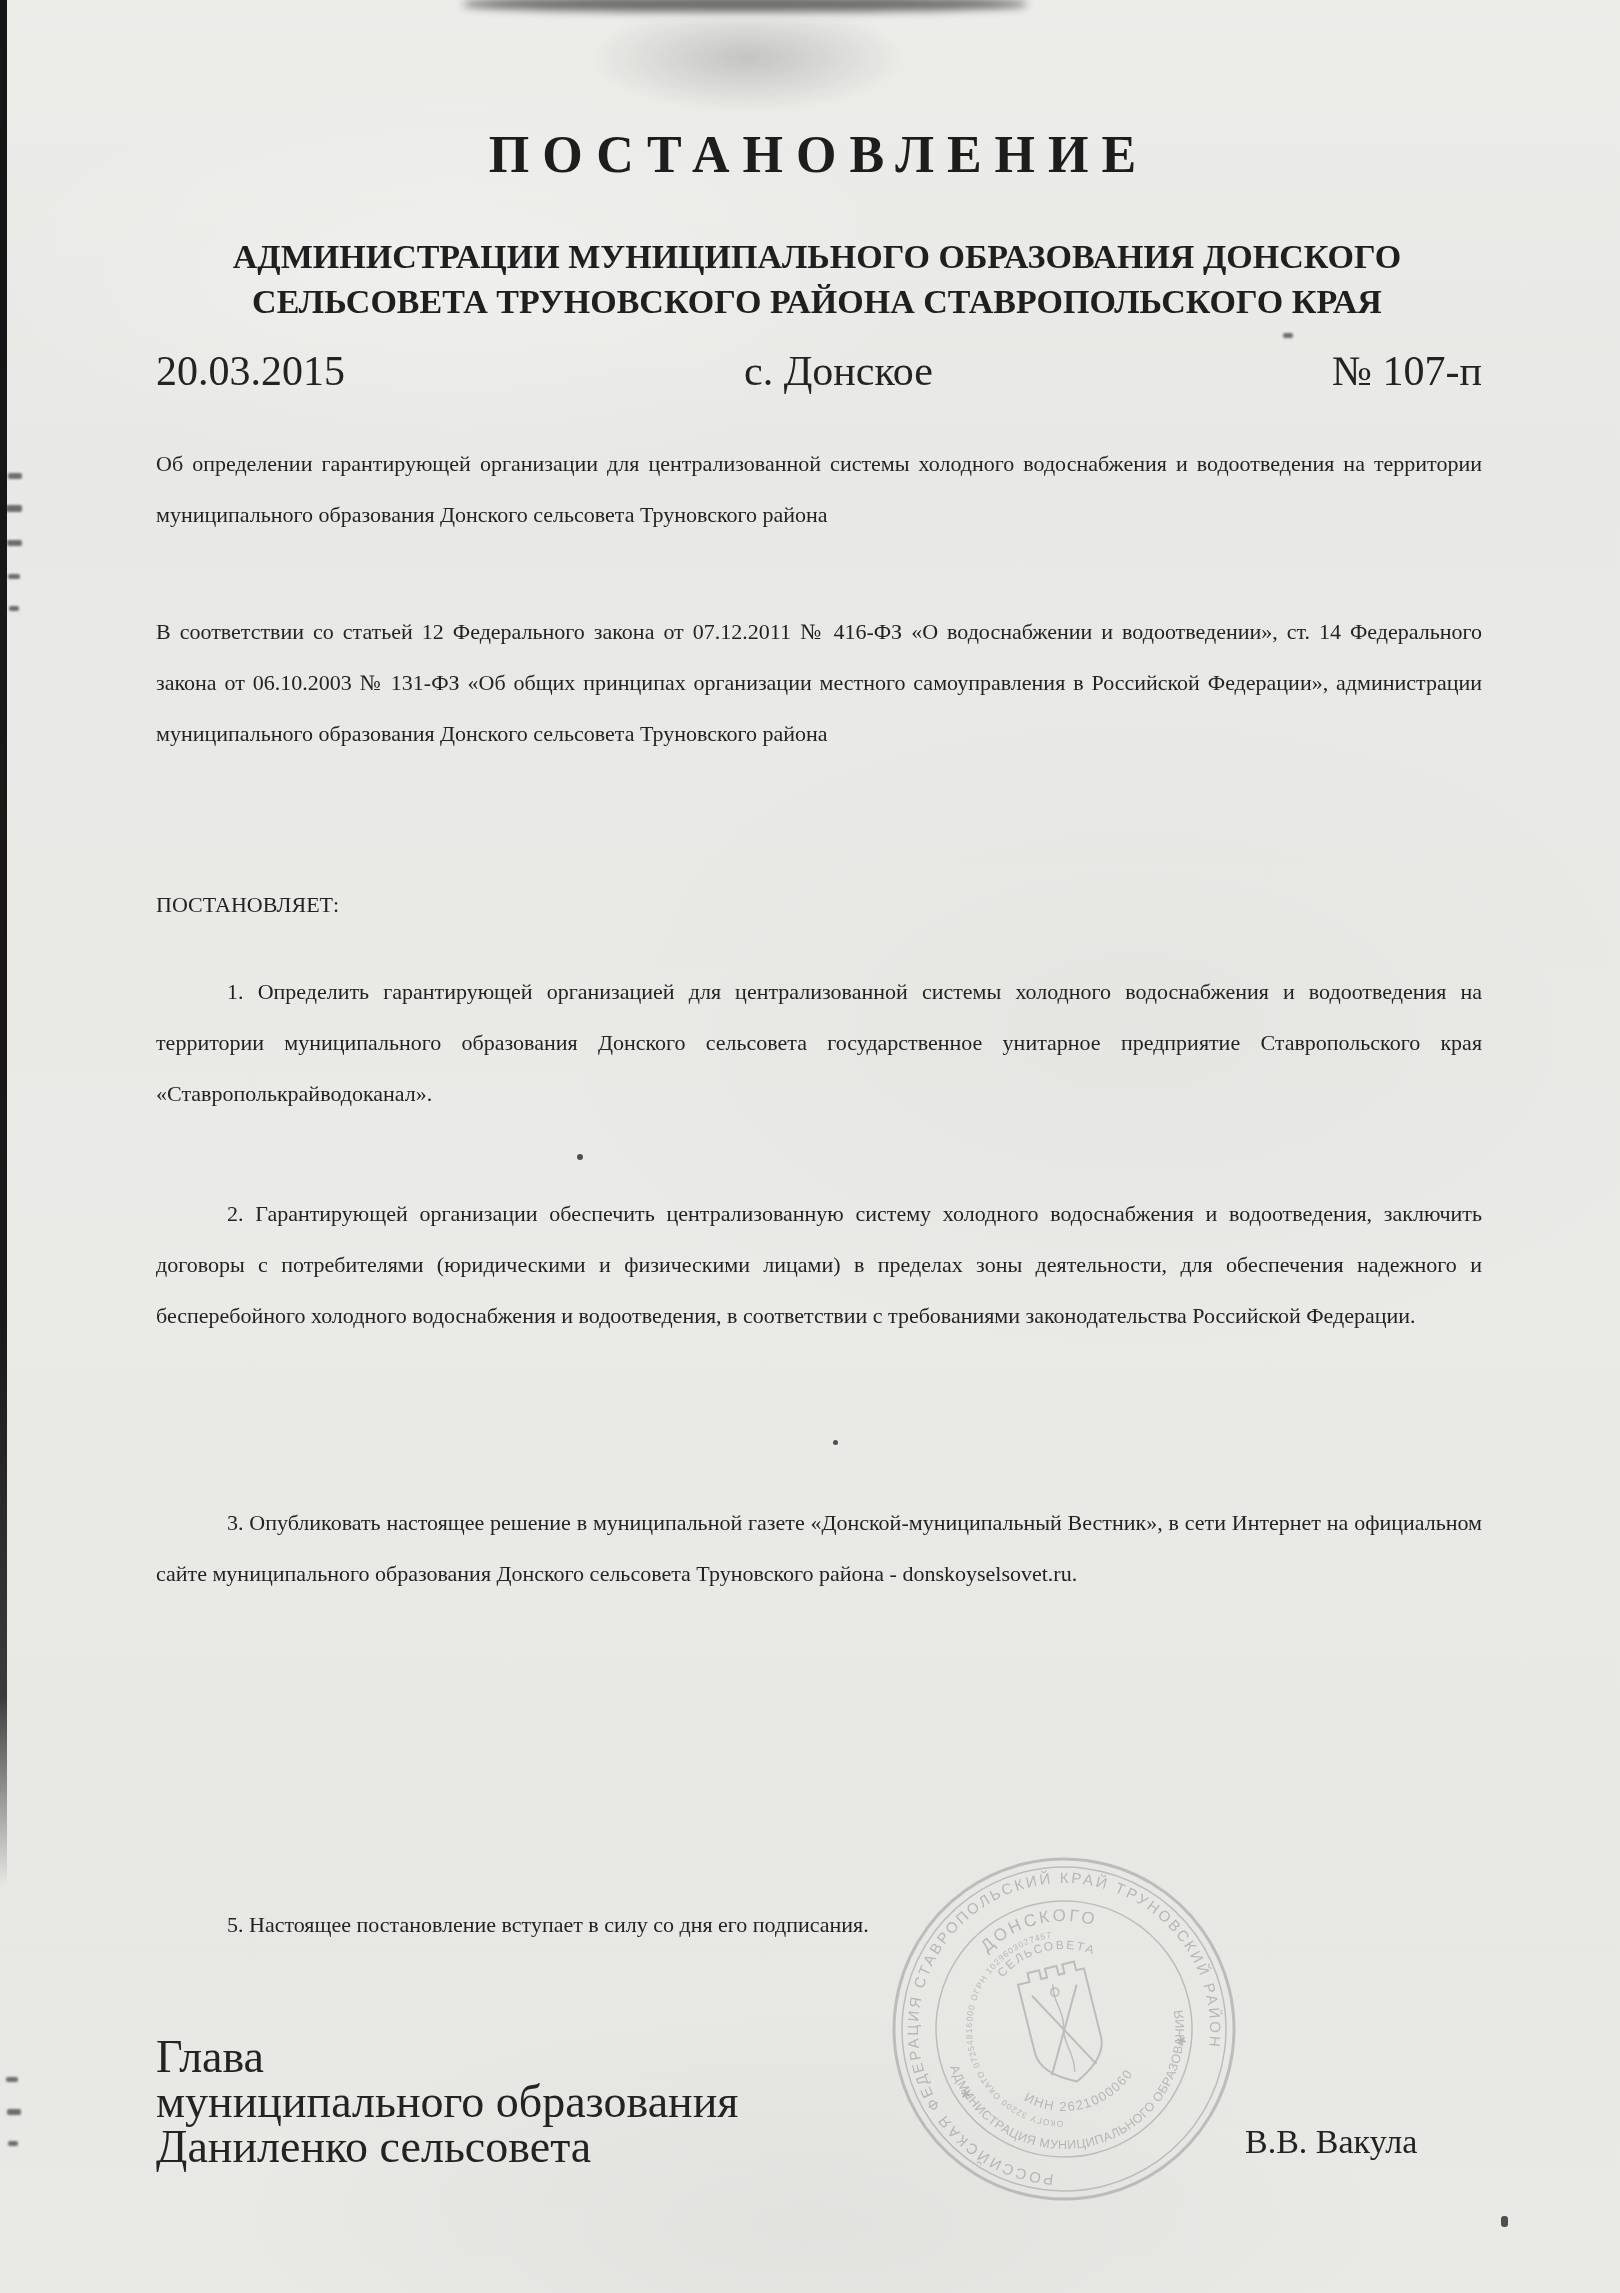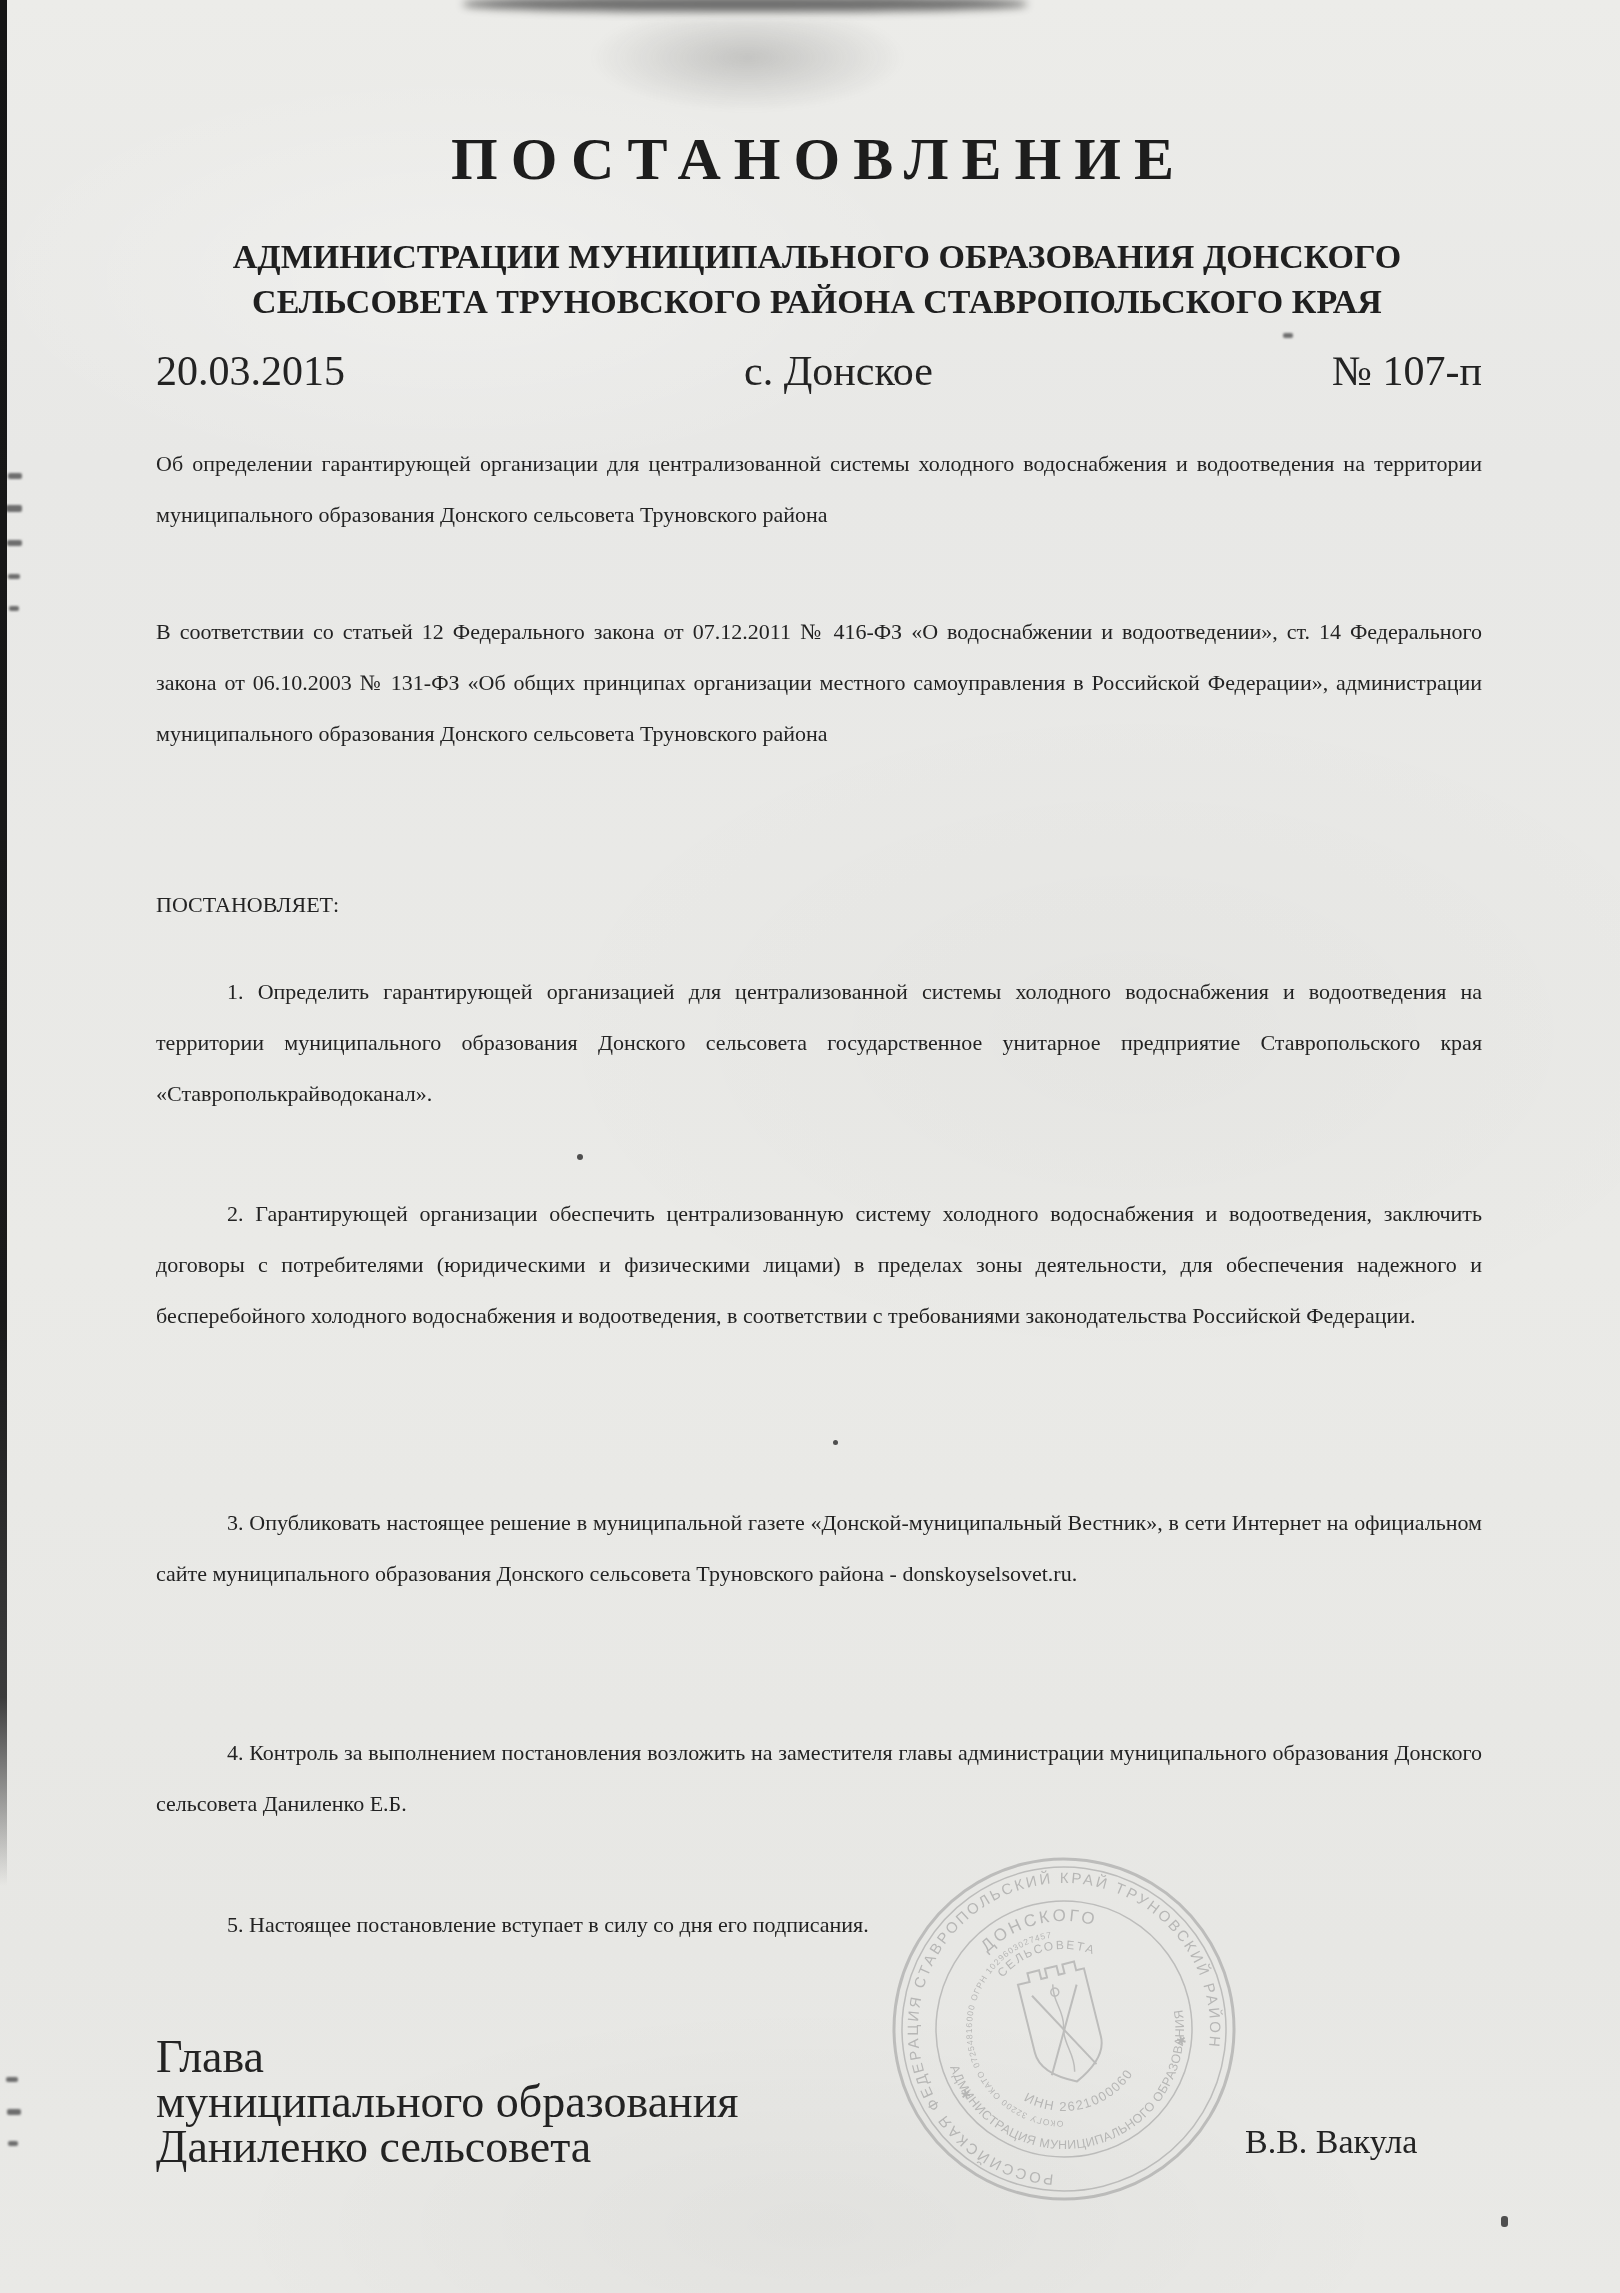--- a/index.html
+++ b/index.html
@@ -16,21 +16,21 @@
         background:linear-gradient(180deg,#151515 0%,#1a1a1a 70%,#3c3c3c 90%,rgba(70,70,70,0) 100%);}
   .smudge1{position:absolute;left:463px;top:-4px;width:564px;height:16px;background:#4c4c4c;
         border-radius:45%;filter:blur(4px);opacity:.8;z-index:3;}
   .smudge2{position:absolute;left:584px;top:20px;width:327px;height:94px;z-index:3;
         background:radial-gradient(ellipse at 50% 40%,rgba(95,95,95,.28),transparent 68%);filter:blur(2px);}
   .fleck{position:absolute;background:#6e6e6e;filter:blur(1px);border-radius:2px;z-index:3;}
   .dot{position:absolute;background:#4f4f4f;border-radius:50%;z-index:3;}
   
   .doc{position:absolute;inset:0;z-index:2;color:#232323;}
   .title{position:absolute;top:125px;left:156px;width:1326px;margin:0;text-align:center;
-        font-size:60px;font-weight:bold;letter-spacing:13px;color:#1d1d1d;}
+        font-size:52px;font-weight:bold;letter-spacing:13px;color:#1d1d1d;}
   .issuer{position:absolute;top:234px;left:99px;width:1436px;text-align:center;
         font-size:34px;font-weight:bold;line-height:45px;color:#1f1f1f;}
   .dateline{position:absolute;top:347px;left:156px;width:1326px;display:flex;
         justify-content:space-between;align-items:baseline;font-size:42px;}
   .para{position:absolute;left:156px;width:1326px;margin:0;font-size:22px;line-height:51px;
         text-align:justify;text-align-last:left;}
   .subject{top:438px;}
   .preamble{top:606px;}
   .resolves{top:879px;text-align:left;}
   .item{text-indent:71px;}
@@ -127,21 +127,20 @@
 
     <p class="para subject">Об определении гарантирующей организации для централизованной системы холодного водоснабжения и водоотведения на территории муниципального образования Донского сельсовета Труновского района</p>
 
     <p class="para preamble">В соответствии со статьей 12 Федерального закона от 07.12.2011 № 416-ФЗ «О водоснабжении и водоотведении», ст. 14 Федерального закона от 06.10.2003 № 131-ФЗ «Об общих принципах организации местного самоуправления в Российской Федерации», администрации муниципального образования Донского сельсовета Труновского района</p>
 
     <p class="para resolves">ПОСТАНОВЛЯЕТ:</p>
 
     <p class="para item item1">1. Определить гарантирующей организацией для централизованной системы холодного водоснабжения и водоотведения на территории муниципального образования Донского сельсовета государственное унитарное предприятие Ставропольского края «Ставрополькрайводоканал».</p>
     <p class="para item item2">2. Гарантирующей организации обеспечить централизованную систему холодного водоснабжения и водоотведения, заключить договоры с потребителями (юридическими и физическими лицами) в пределах зоны деятельности, для обеспечения надежного и бесперебойного холодного водоснабжения и водоотведения, в соответствии с требованиями законодательства Российской Федерации.</p>
     <p class="para item item3">3. Опубликовать настоящее решение в муниципальной газете «Донской-муниципальный Вестник», в сети Интернет на официальном сайте муниципального образования Донского сельсовета Труновского района - donskoyselsovet.ru.</p>
-    <p class="para item item4">4. Контроль за выполнением постановления возложить на заместителя главы администрации муниципального образования Донского сельсовета Даниленко Е.Б.</p>
     <p class="para item item5">5. Настоящее постановление вступает в силу со дня его подписания.</p>
 
     <div class="sig-pos">
       <div>Глава</div>
       <div>муниципального образования</div>
       <div>Даниленко сельсовета</div>
     </div>
     <div class="sig-name">В.В. Вакула</div>
   </main>
 

